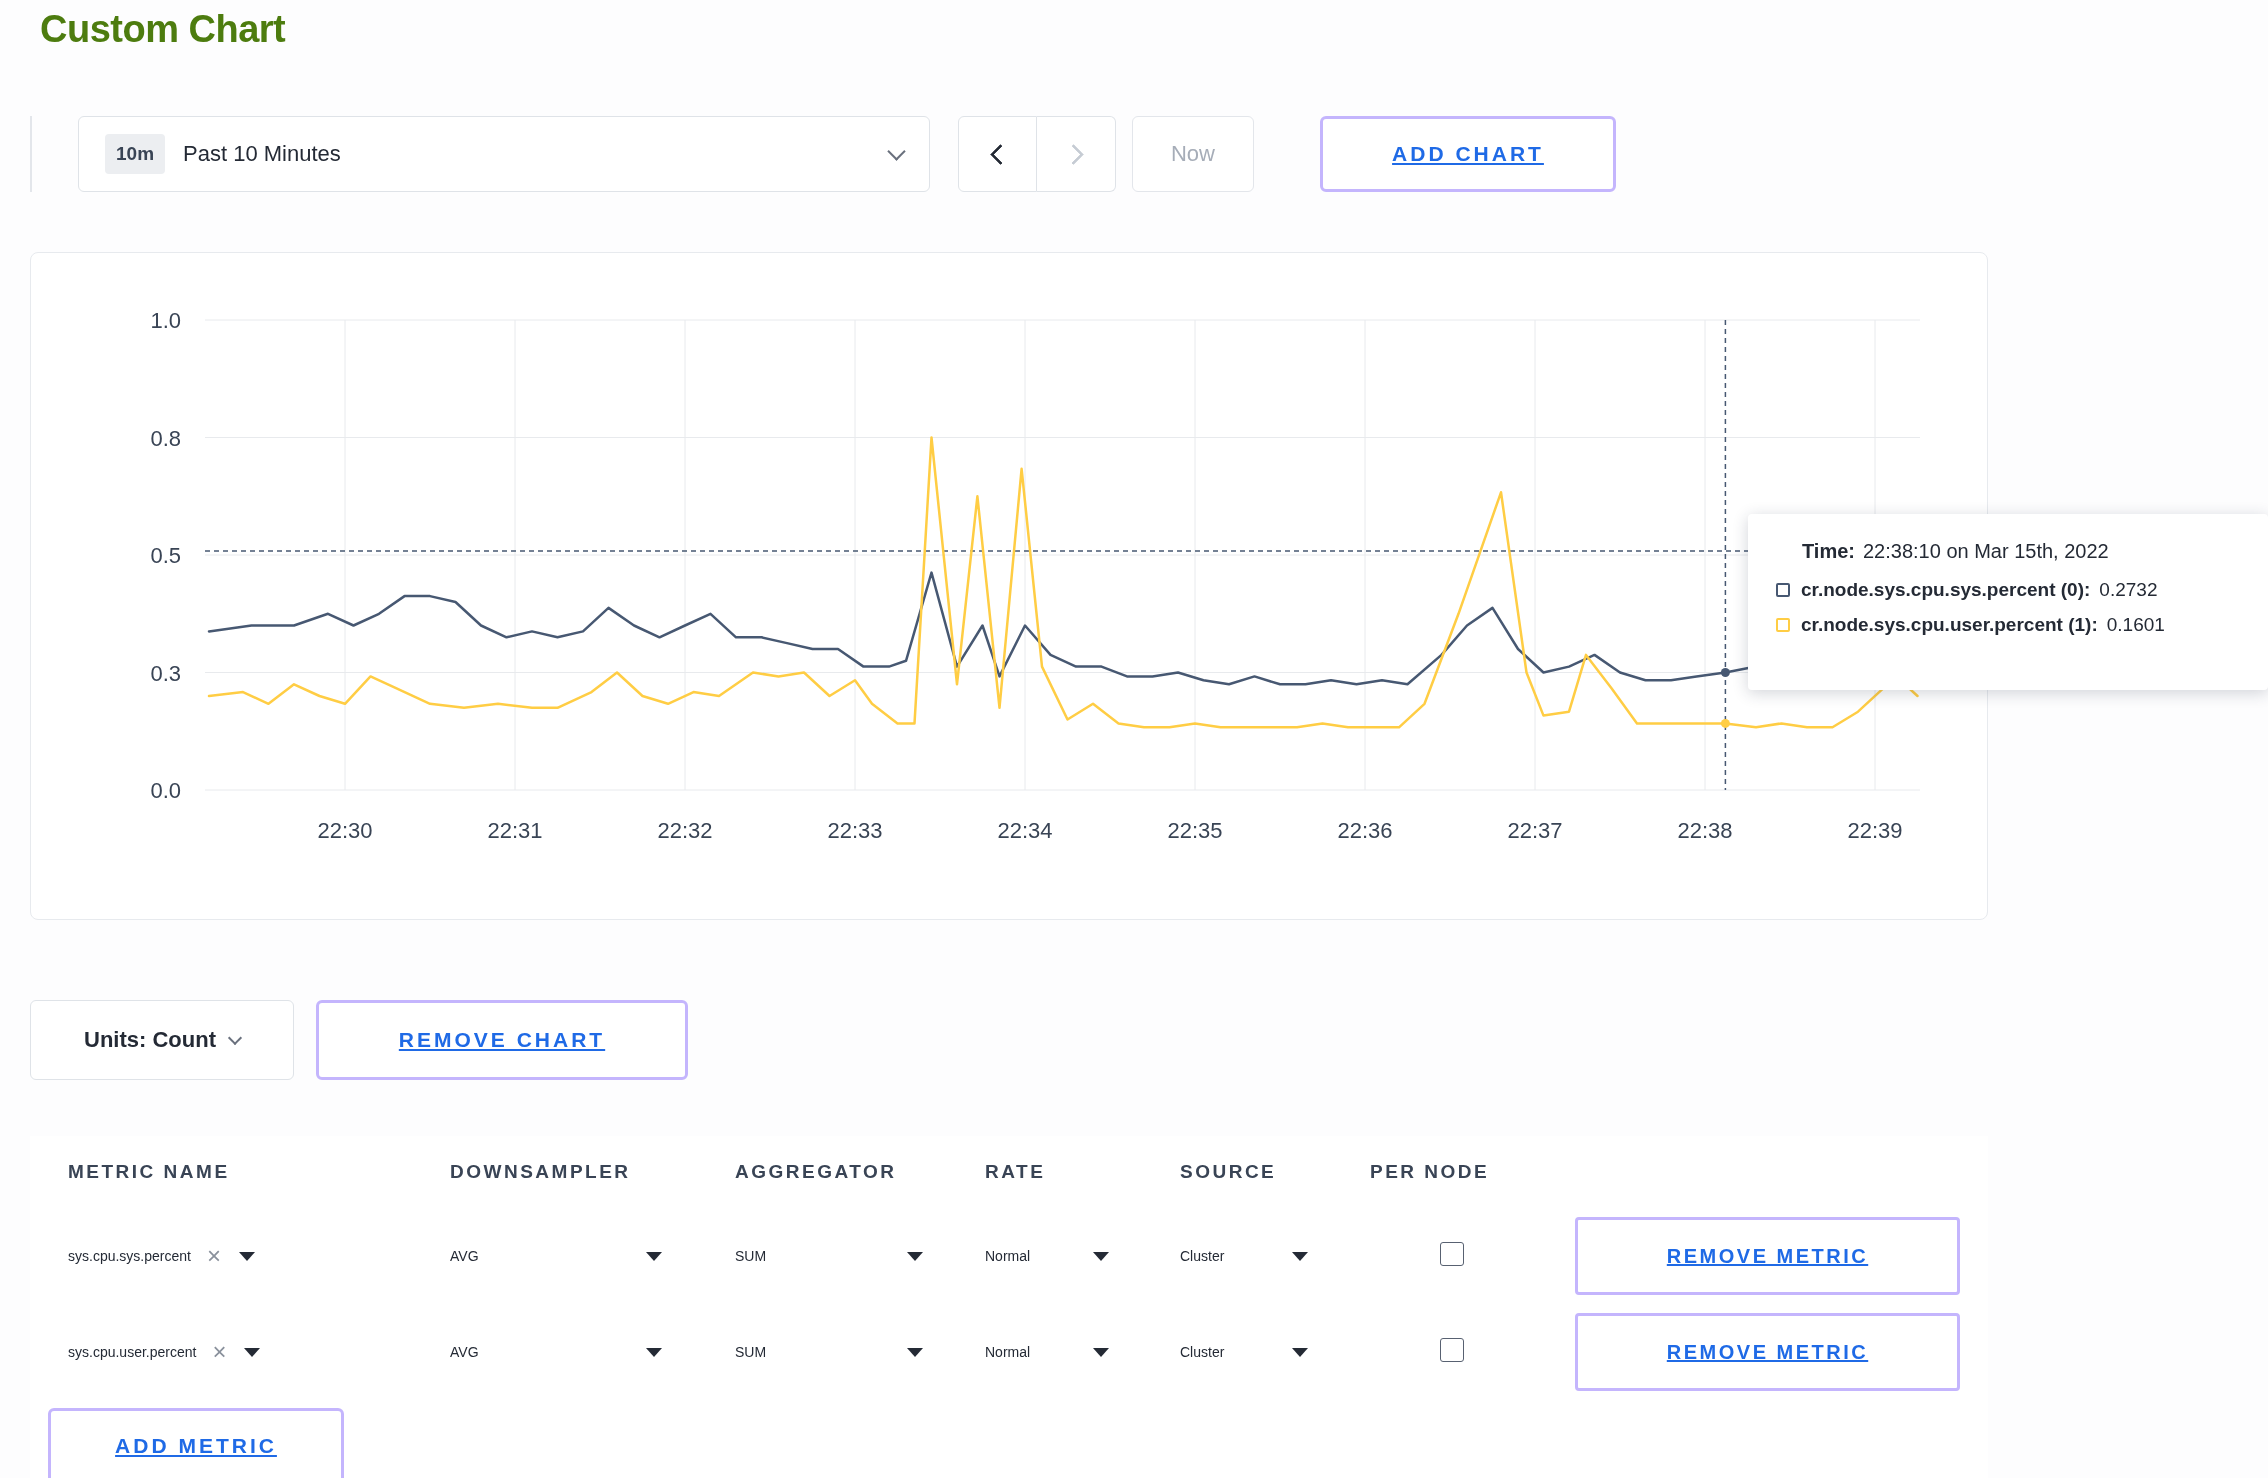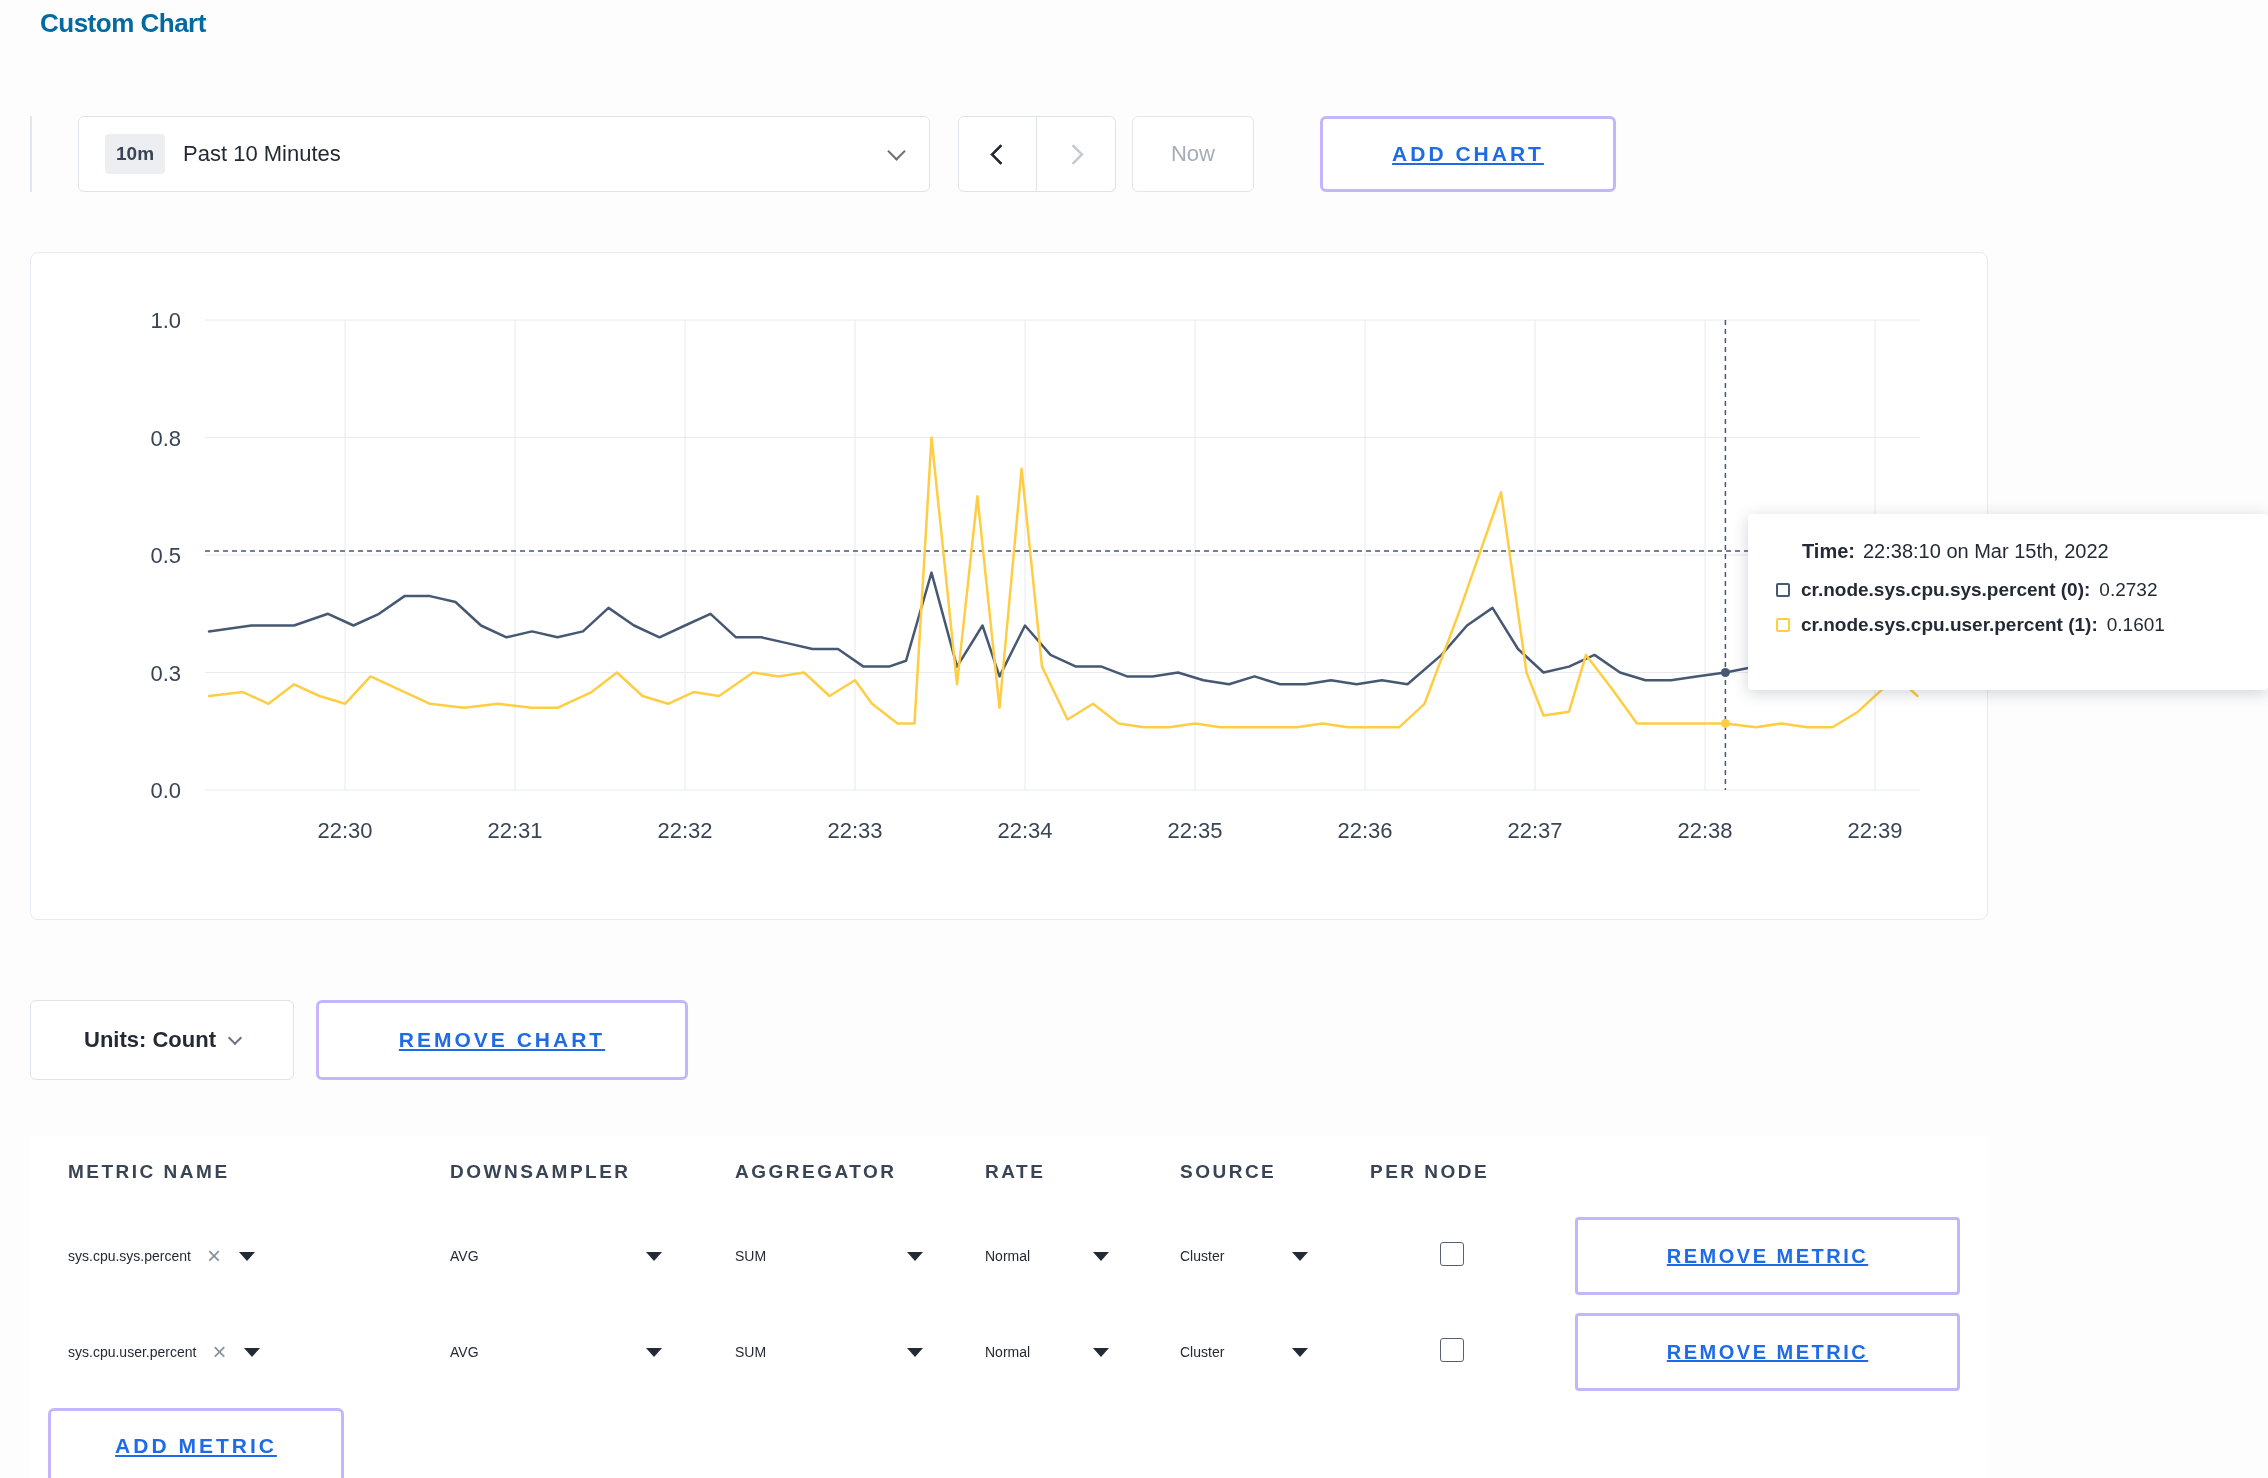--- a/index.html
+++ b/index.html
@@ -1,20 +1,20 @@
 <!DOCTYPE html>
 <html><head>
 <meta charset="utf-8">
 <style>
   * { box-sizing: border-box; margin: 0; padding: 0; }
   html,body { background:#fff; }
   body { font-family: "Liberation Sans", sans-serif; color:#242a35; }
   #app { position:relative; width:2268px; height:1478px; background:#fdfdfe; overflow:hidden; }
 
-  .page-title { position:absolute; left:40px; top:8px; font-size:26px; font-weight:600; color:#0369a1; letter-spacing:-0.5px; }
+  .page-title { position:absolute; left:40px; top:8px; font-size:38px; font-weight:600; color:#4d7c0f; letter-spacing:-0.5px; }
 
   
   .toolbar-divider { position:absolute; left:30px; top:116px; width:2px; height:76px; background:#e3e6eb; }
   .time-dropdown { position:absolute; left:78px; top:116px; width:852px; height:76px; background:#fff;
     border:1px solid #dfe3e8; border-radius:6px; display:flex; align-items:center; padding:0 26px; cursor:pointer; }
   .time-badge { background:#eceef1; border-radius:4px; padding:9px 11px; font-size:19px; font-weight:700; color:#394455; }
   .time-label { margin-left:18px; font-size:22px; color:#242a35; }
   .chev { display:inline-block; width:13px; height:13px; border-right:2px solid #69707d; border-bottom:2px solid #69707d; }
   .chev.down { transform:rotate(45deg); margin-top:-6px; }
   .time-dropdown .chev { margin-left:auto; }

